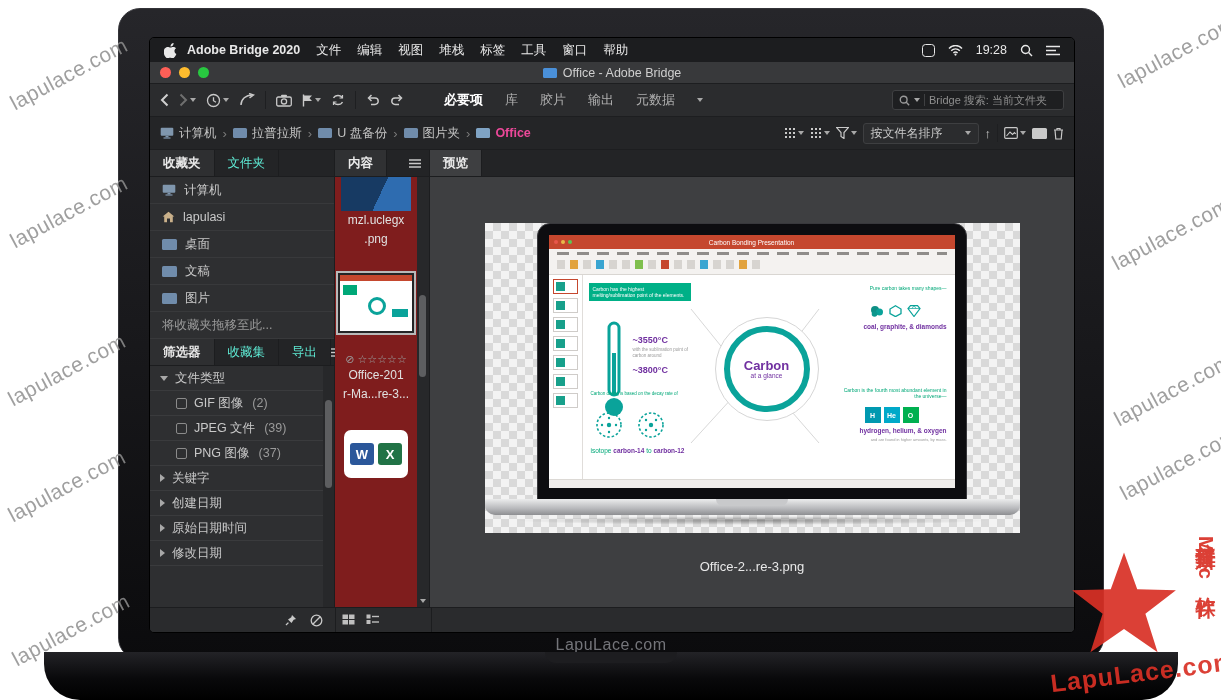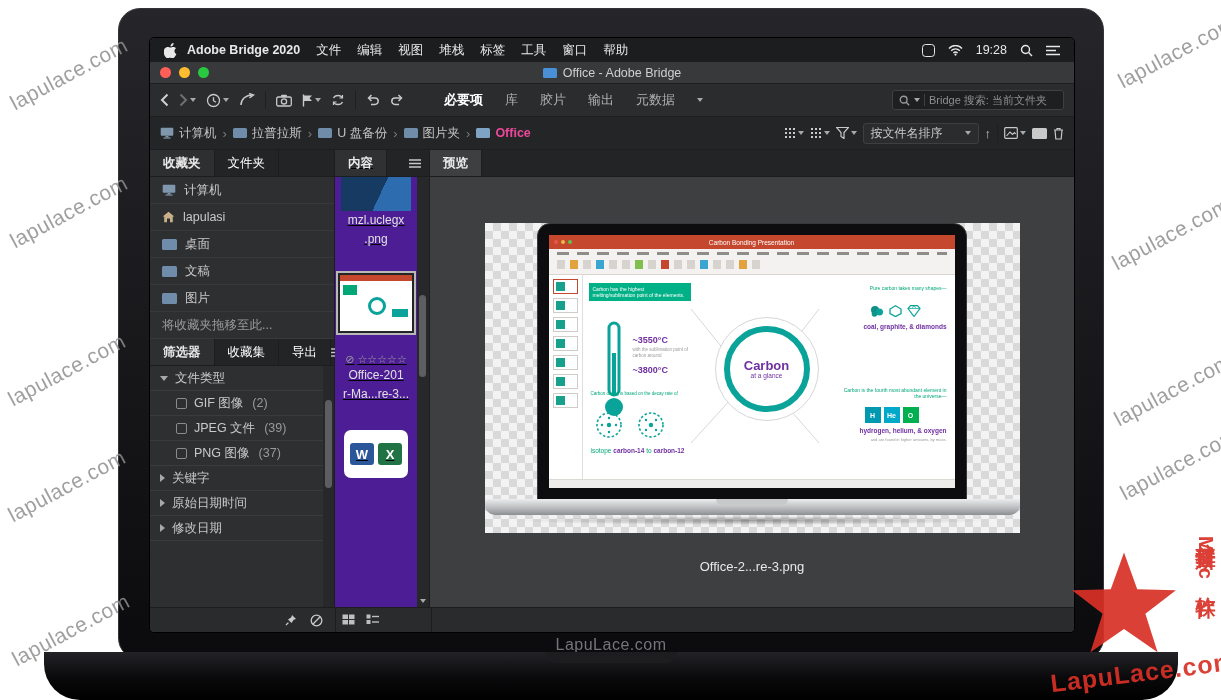--- a/index.html
+++ b/index.html
@@ -81,28 +81,28 @@
              color:#c9c9c9; font-size:12px; white-space:nowrap; }
   .uparrow { color:#c9c9c9; font-size:13px; }
 
   .caret { width:0; height:0; border-left:3.5px solid transparent; border-right:3.5px solid transparent;
            border-top:4.5px solid #a8a8a8; display:inline-block; }
 
   
   .main { flex:1; display:flex; min-height:0; background:#1c1d1f; }
   .col-left { width:185px; display:flex; flex-direction:column; background:#2e2f31;
               border-right:1px solid #1c1d1f; }
-  .col-mid { width:95px; display:flex; flex-direction:column; background:#4c1d95;
-             border-right:1px solid #1c1d1f;text-decoration:underline; }
+  .col-mid { width:95px; display:flex; flex-direction:column; background:#7f1d1d;
+             border-right:1px solid #1c1d1f; }
   .col-right { flex:1; display:flex; flex-direction:column; background:#3e3f41; }
 
   .panel-tabs { height:27px; background:#232426; display:flex; align-items:stretch;
                 flex:0 0 auto; border-bottom:1px solid #1c1d1f; }
   .ptab { padding:0 13px; display:flex; align-items:center; font-size:12.5px;
-          color:#ffffff; border-right:1px solid #1c1d1f; white-space:nowrap; }
+          color:#5eead4; border-right:1px solid #1c1d1f; white-space:nowrap; }
   .ptab.active { background:#2e2f31; color:#eaeaea; font-weight:bold; }
   .col-mid .ptab.active { background:#303133; }
   .col-right .ptab.active { background:#3e3f41; }
   .ptab-right { margin-left:auto; display:flex; align-items:center; padding-right:8px; }
 
   .fav-list { flex:0 0 auto; }
   .fav-row { height:27px; display:flex; align-items:center; gap:8px; padding:0 12px;
              font-size:12.5px; color:#c9c9c9; border-bottom:1px solid rgba(255,255,255,.05); }
   .fav-hint { color:#9a9a9a; }
 
@@ -509,20 +509,24 @@
               <span class="cnt">(39)</span>
             </div>
             <div class="f-row f-opt">
               <span class="cbox"></span>
               <span>PNG 图像</span>
               <span class="cnt">(37)</span>
             </div>
             <div class="f-row">
               <span class="tri-r"></span>
               <span>关键字</span>
+            </div>
+            <div class="f-row">
+              <span class="tri-r"></span>
+              <span>创建日期</span>
             </div>
             <div class="f-row">
               <span class="tri-r"></span>
               <span>原始日期时间</span>
             </div>
             <div class="f-row">
               <span class="tri-r"></span>
               <span>修改日期</span>
             </div>
           </div>

